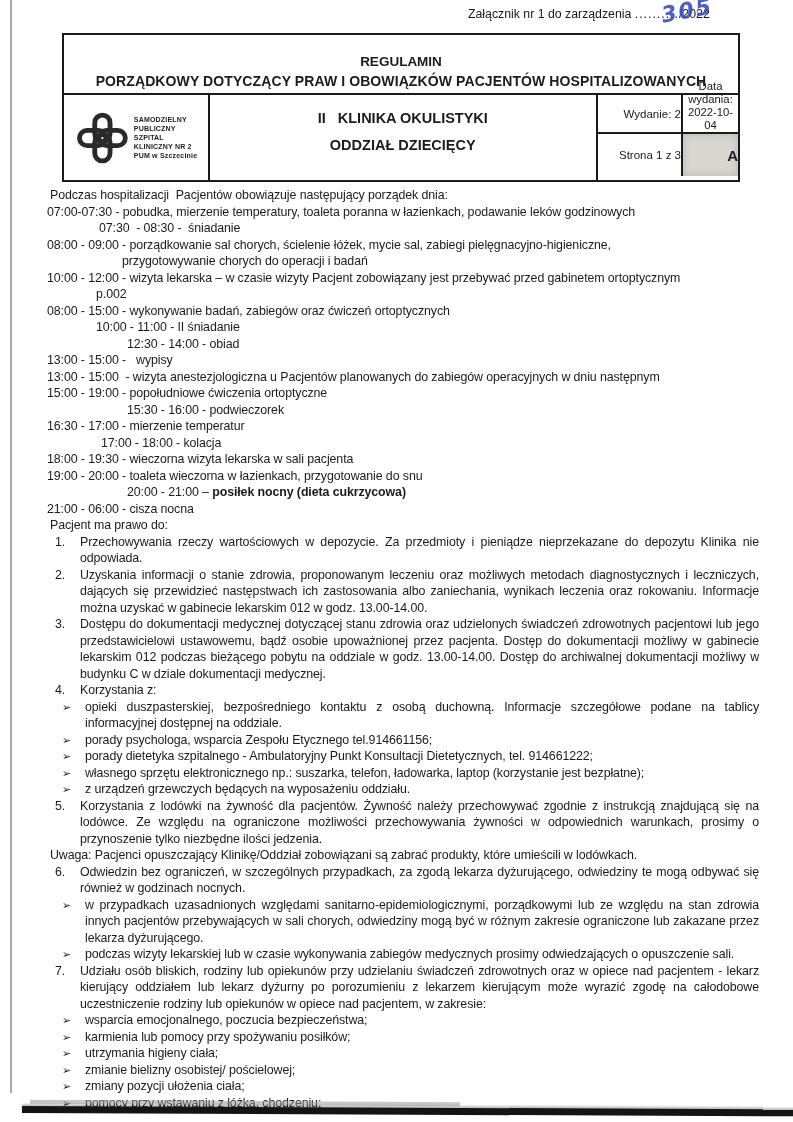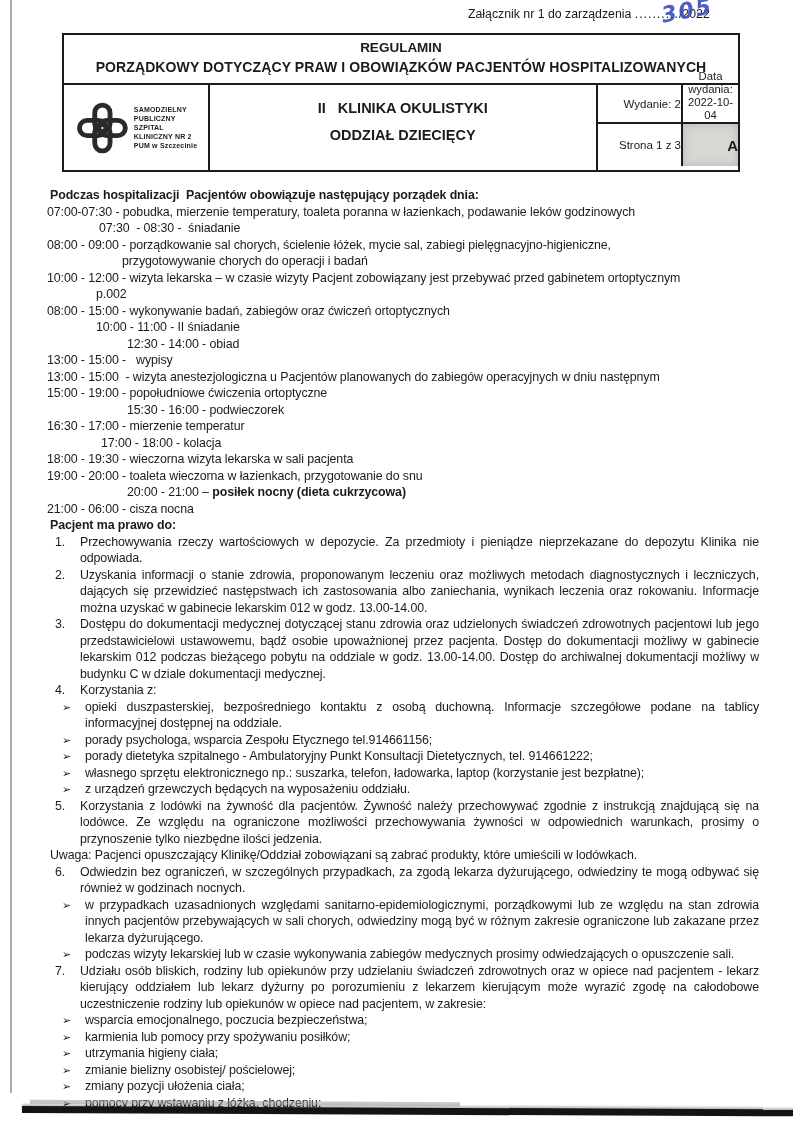--- a/index.html
+++ b/index.html
@@ -14,39 +14,39 @@
   .scan-smear{position:absolute;left:30px;top:1101px;width:430px;height:4px;background:#9a9a9a;opacity:.55;transform:rotate(.3deg);}
   
   .annot{position:absolute;left:420px;top:7px;font-size:12.3px;color:#181818;white-space:nowrap;margin-left:48px;}
   .annot .dots{letter-spacing:1px;}
   .hand{
     position:absolute;left:193px;top:-9px;color:#3a4ec0;font-size:22px;font-style:italic;
     font-family:"DejaVu Sans",sans-serif;transform:rotate(-11deg);letter-spacing:2px;font-weight:bold;opacity:.9;
   }
   
   .htable{position:absolute;left:62px;top:33px;width:678px;border:2px solid #1a1a1a;box-sizing:border-box;background:#fff;}
-  .title-row{height:50px;border-bottom:2px solid #1a1a1a;text-align:center;padding-top:3px;box-sizing:border-box;}
+  .title-row{height:60px;border-bottom:2px solid #1a1a1a;text-align:center;padding-top:17px;box-sizing:border-box;}
   .t1{font-weight:bold;font-size:13.5px;line-height:19px;}
   .t2{font-weight:bold;font-size:14px;line-height:20px;letter-spacing:.1px;}
   .main-row{display:flex;height:85px;}
   .cell{box-sizing:border-box;}
   .logo-cell{width:146px;border-right:2px solid #1a1a1a;display:flex;align-items:center;padding:6px 4px 6px 12px;}
   .logo-text{font-size:7px;font-weight:bold;line-height:9px;color:#222;margin-left:5px;letter-spacing:.2px;}
   .unit-cell{width:390px;border-right:2px solid #1a1a1a;text-align:center;padding-top:10px;}
   .unit-cell div{font-weight:bold;font-size:14.5px;line-height:27px;white-space:pre-wrap;}
   .right-grid{display:grid;grid-template-columns:85px 55px;grid-template-rows:39px 42px;width:140px;}
   .rg-cell{box-sizing:border-box;display:flex;align-items:center;justify-content:flex-end;font-size:11.5px;text-align:center;}
   .rg-b{border-bottom:2px solid #1a1a1a;}
   .rg-r{border-right:2px solid #1a1a1a;}
   .date-cell{flex-direction:column;line-height:13px;font-size:11.3px;}
   .letter-a{background:#d8d7d2;font-weight:bold;font-size:15px;box-shadow:inset 0 0 8px rgba(120,120,115,.35);}
   
   .body{position:absolute;left:47px;top:187px;width:712px;font-size:12.4px;line-height:16.5px;letter-spacing:-.1px;}
   .line{position:relative;}
-  .hd{font-weight:bold;margin-left:3px;white-space:pre-wrap;}
+  .hd{font-weight:normal;margin-left:3px;white-space:pre-wrap;}
   .sched{white-space:pre-wrap;}
   .sched .time{font-weight:normal;}
   .sched .rest{}
   .sched.allb{font-weight:bold;}
   .i1{margin-left:43px;padding-left:32px;}.i2{margin-left:52px;}.i3{margin-left:49px;}.i4{margin-left:80px;}.i5{margin-left:54px;}
   .num-item{padding-left:33px;text-align:justify;}
   .num-item .num{position:absolute;left:8px;top:0;}
   .bullet-item{padding-left:38px;text-align:justify;}
   .bullet-item .marker{position:absolute;left:15px;top:0;font-size:11px;}
   .note{margin-left:3px;}

